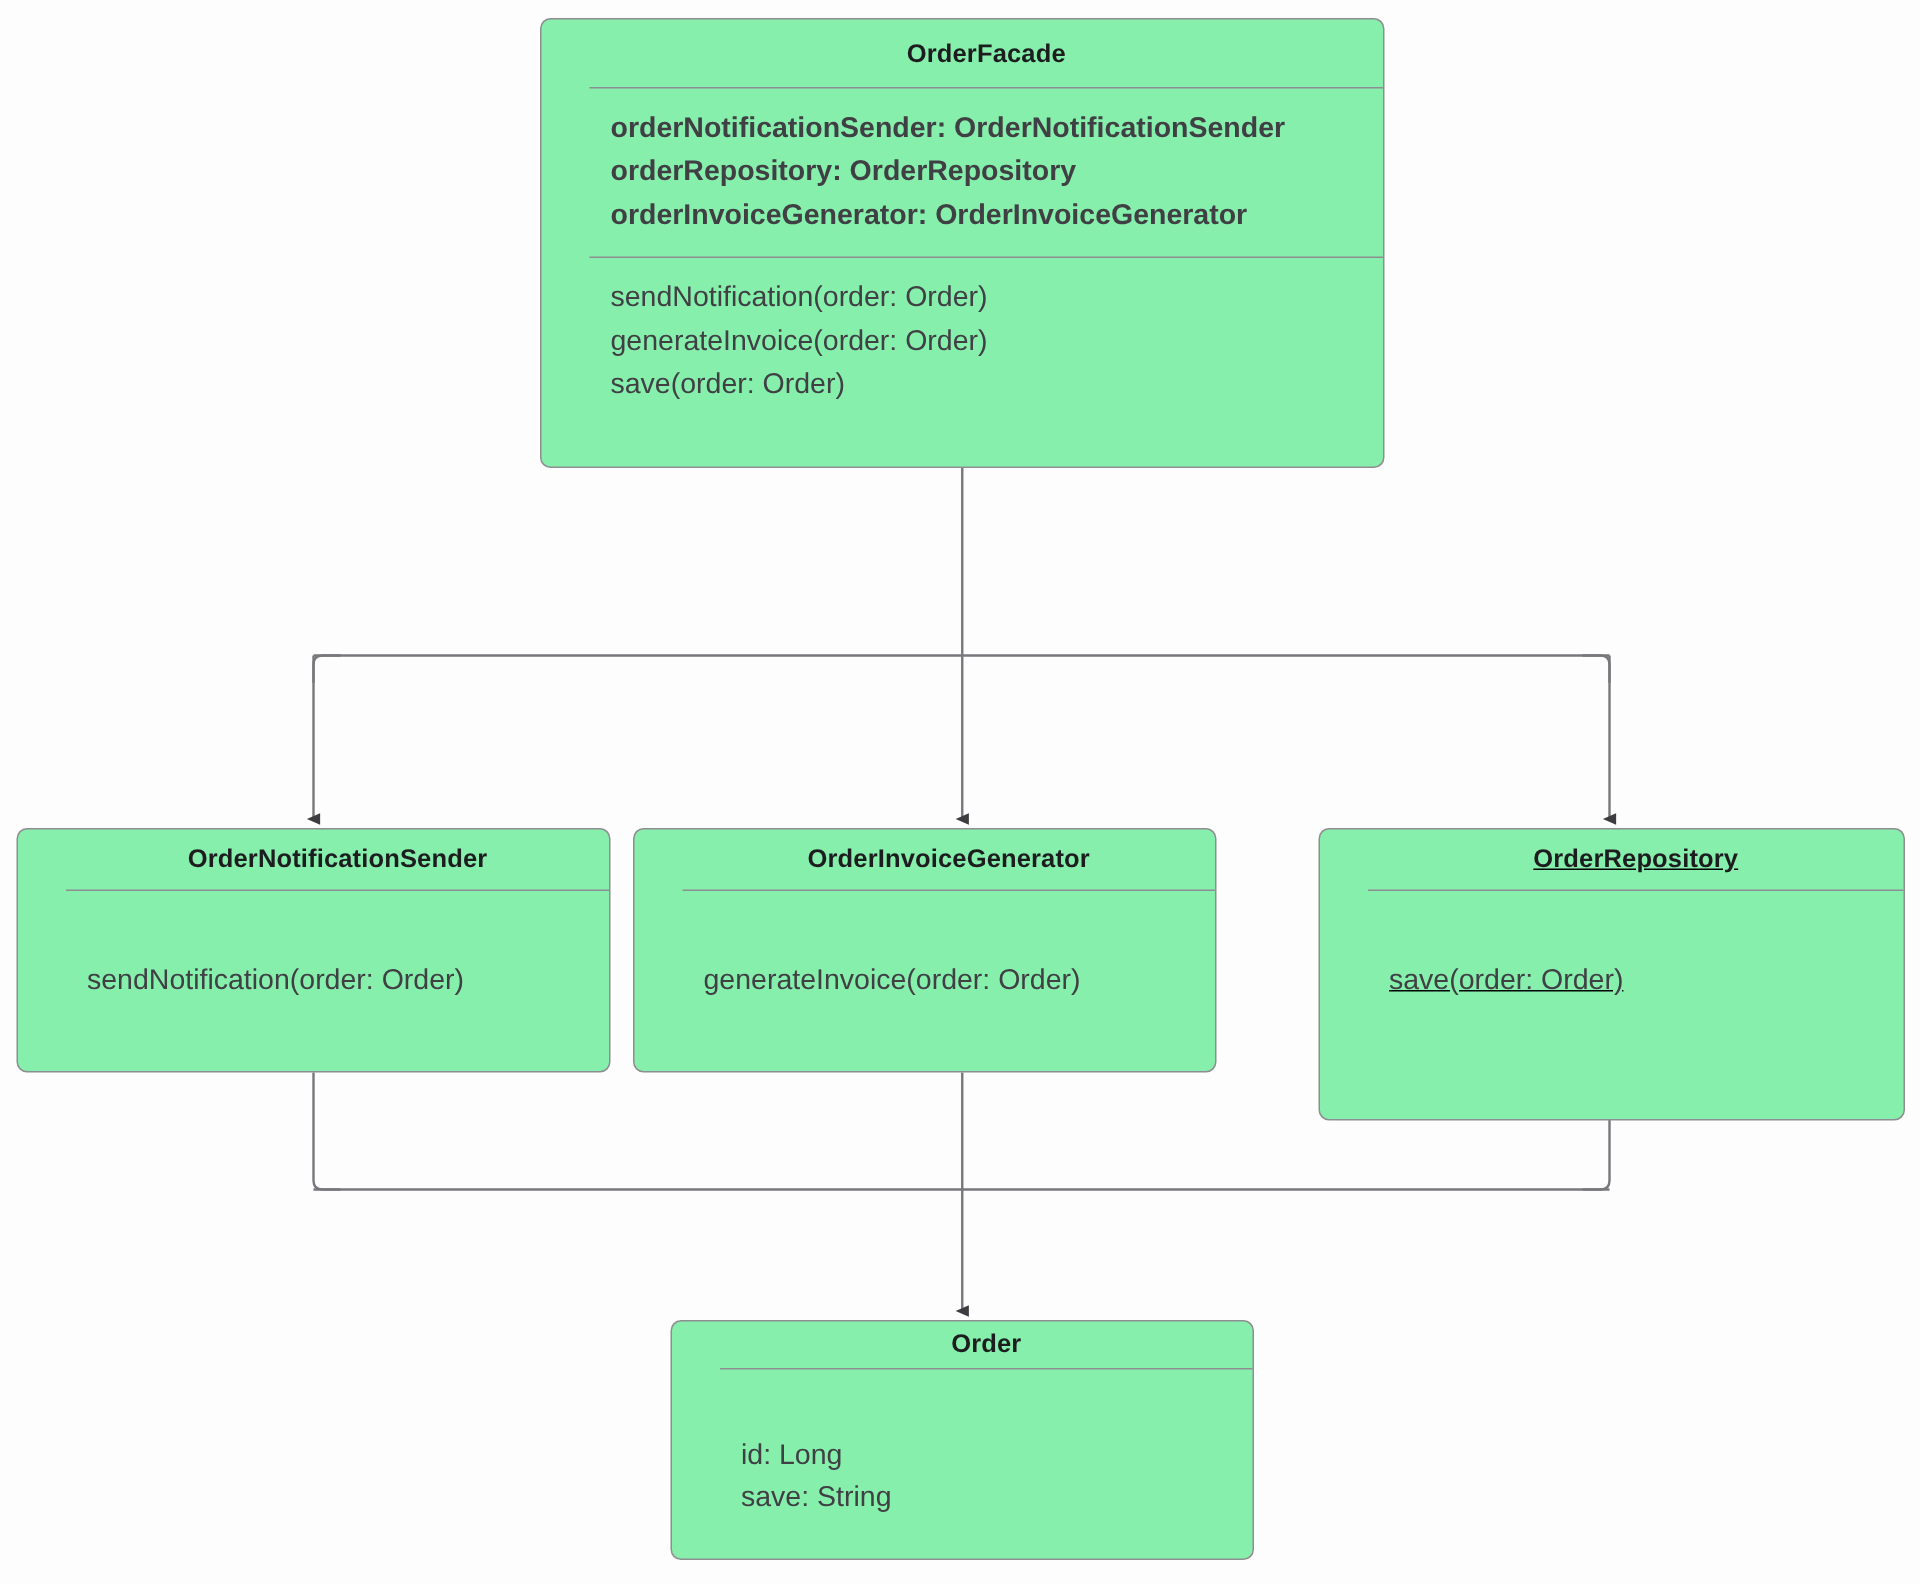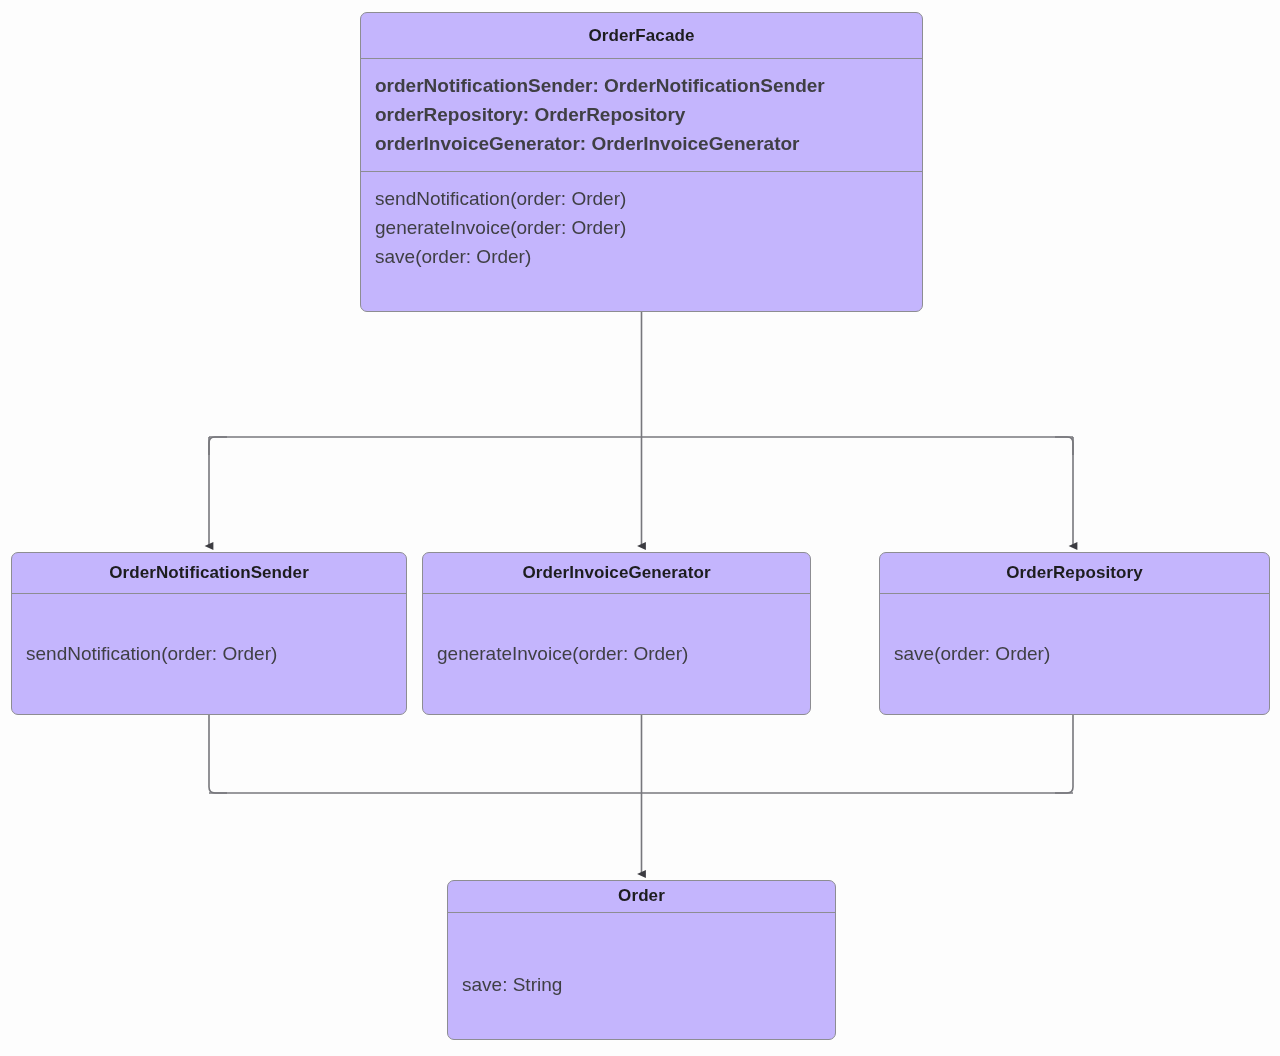--- a/index.html
+++ b/index.html
@@ -19,26 +19,27 @@
     position: absolute;
     left: 0;
     top: 0;
     width: 1280px;
     height: 1056px;
     pointer-events: none;
   }
   .uml-class {
     position: absolute;
     box-sizing: border-box;
-    background: #c4b5fd;
+    background: #86efac;
     border: 1.4px solid #8d8d92;
     border-radius: 7px;
     display: flex;
     flex-direction: column;
     z-index: 2;
+    padding-left: 32px;
   }
   .uml-title {
     text-align: center;
     font-weight: bold;
     font-size: 17px;
     color: #1d1d1f;
     letter-spacing: 0.1px;
     border-bottom: 1.4px solid #8d8d92;
     box-sizing: border-box;
     display: flex;
@@ -68,21 +69,21 @@
   }
 
   
   #box-orderfacade { left: 360px; top: 12px; width: 563px; height: 300px; }
   #box-orderfacade .uml-title { height: 46px; }
   #box-orderfacade .attrs { height: 113px; font-weight: bold; }
   #box-orderfacade .ops { height: 139px; }
 
   #box-ordernotificationsender { left: 11px; top: 552px; width: 396px; height: 163px; }
   #box-orderinvoicegenerator  { left: 422px; top: 552px; width: 389px; height: 163px; }
-  #box-orderrepository        { left: 879px; top: 552px; width: 391px; height: 163px; }
+  #box-orderrepository        { left: 879px; top: 552px; width: 391px; height: 195px; text-decoration: underline; }
   .mid .uml-title { height: 41px; }
   .mid .ops { height: 120px; }
 
   #box-order { left: 447px; top: 880px; width: 389px; height: 160px; gap: 19px; }
   #box-order .uml-title { height: 36px; }
   #box-order .attrs { height: 122px; }
 </style>
 </head>
 <body>
 
@@ -150,17 +151,18 @@
   <div class="uml-class mid" id="box-orderrepository">
     <div class="uml-title">OrderRepository</div>
     <div class="uml-compartment ops centered">
       <div class="uml-row">save(order: Order)</div>
     </div>
   </div>
 
   <div class="uml-class" id="box-order">
     <div class="uml-title">Order</div>
     <div class="uml-compartment attrs centered">
+      <div class="uml-row">id: Long</div>
       <div class="uml-row">save: String</div>
     </div>
   </div>
 
 </div>
 
 </body></html>

